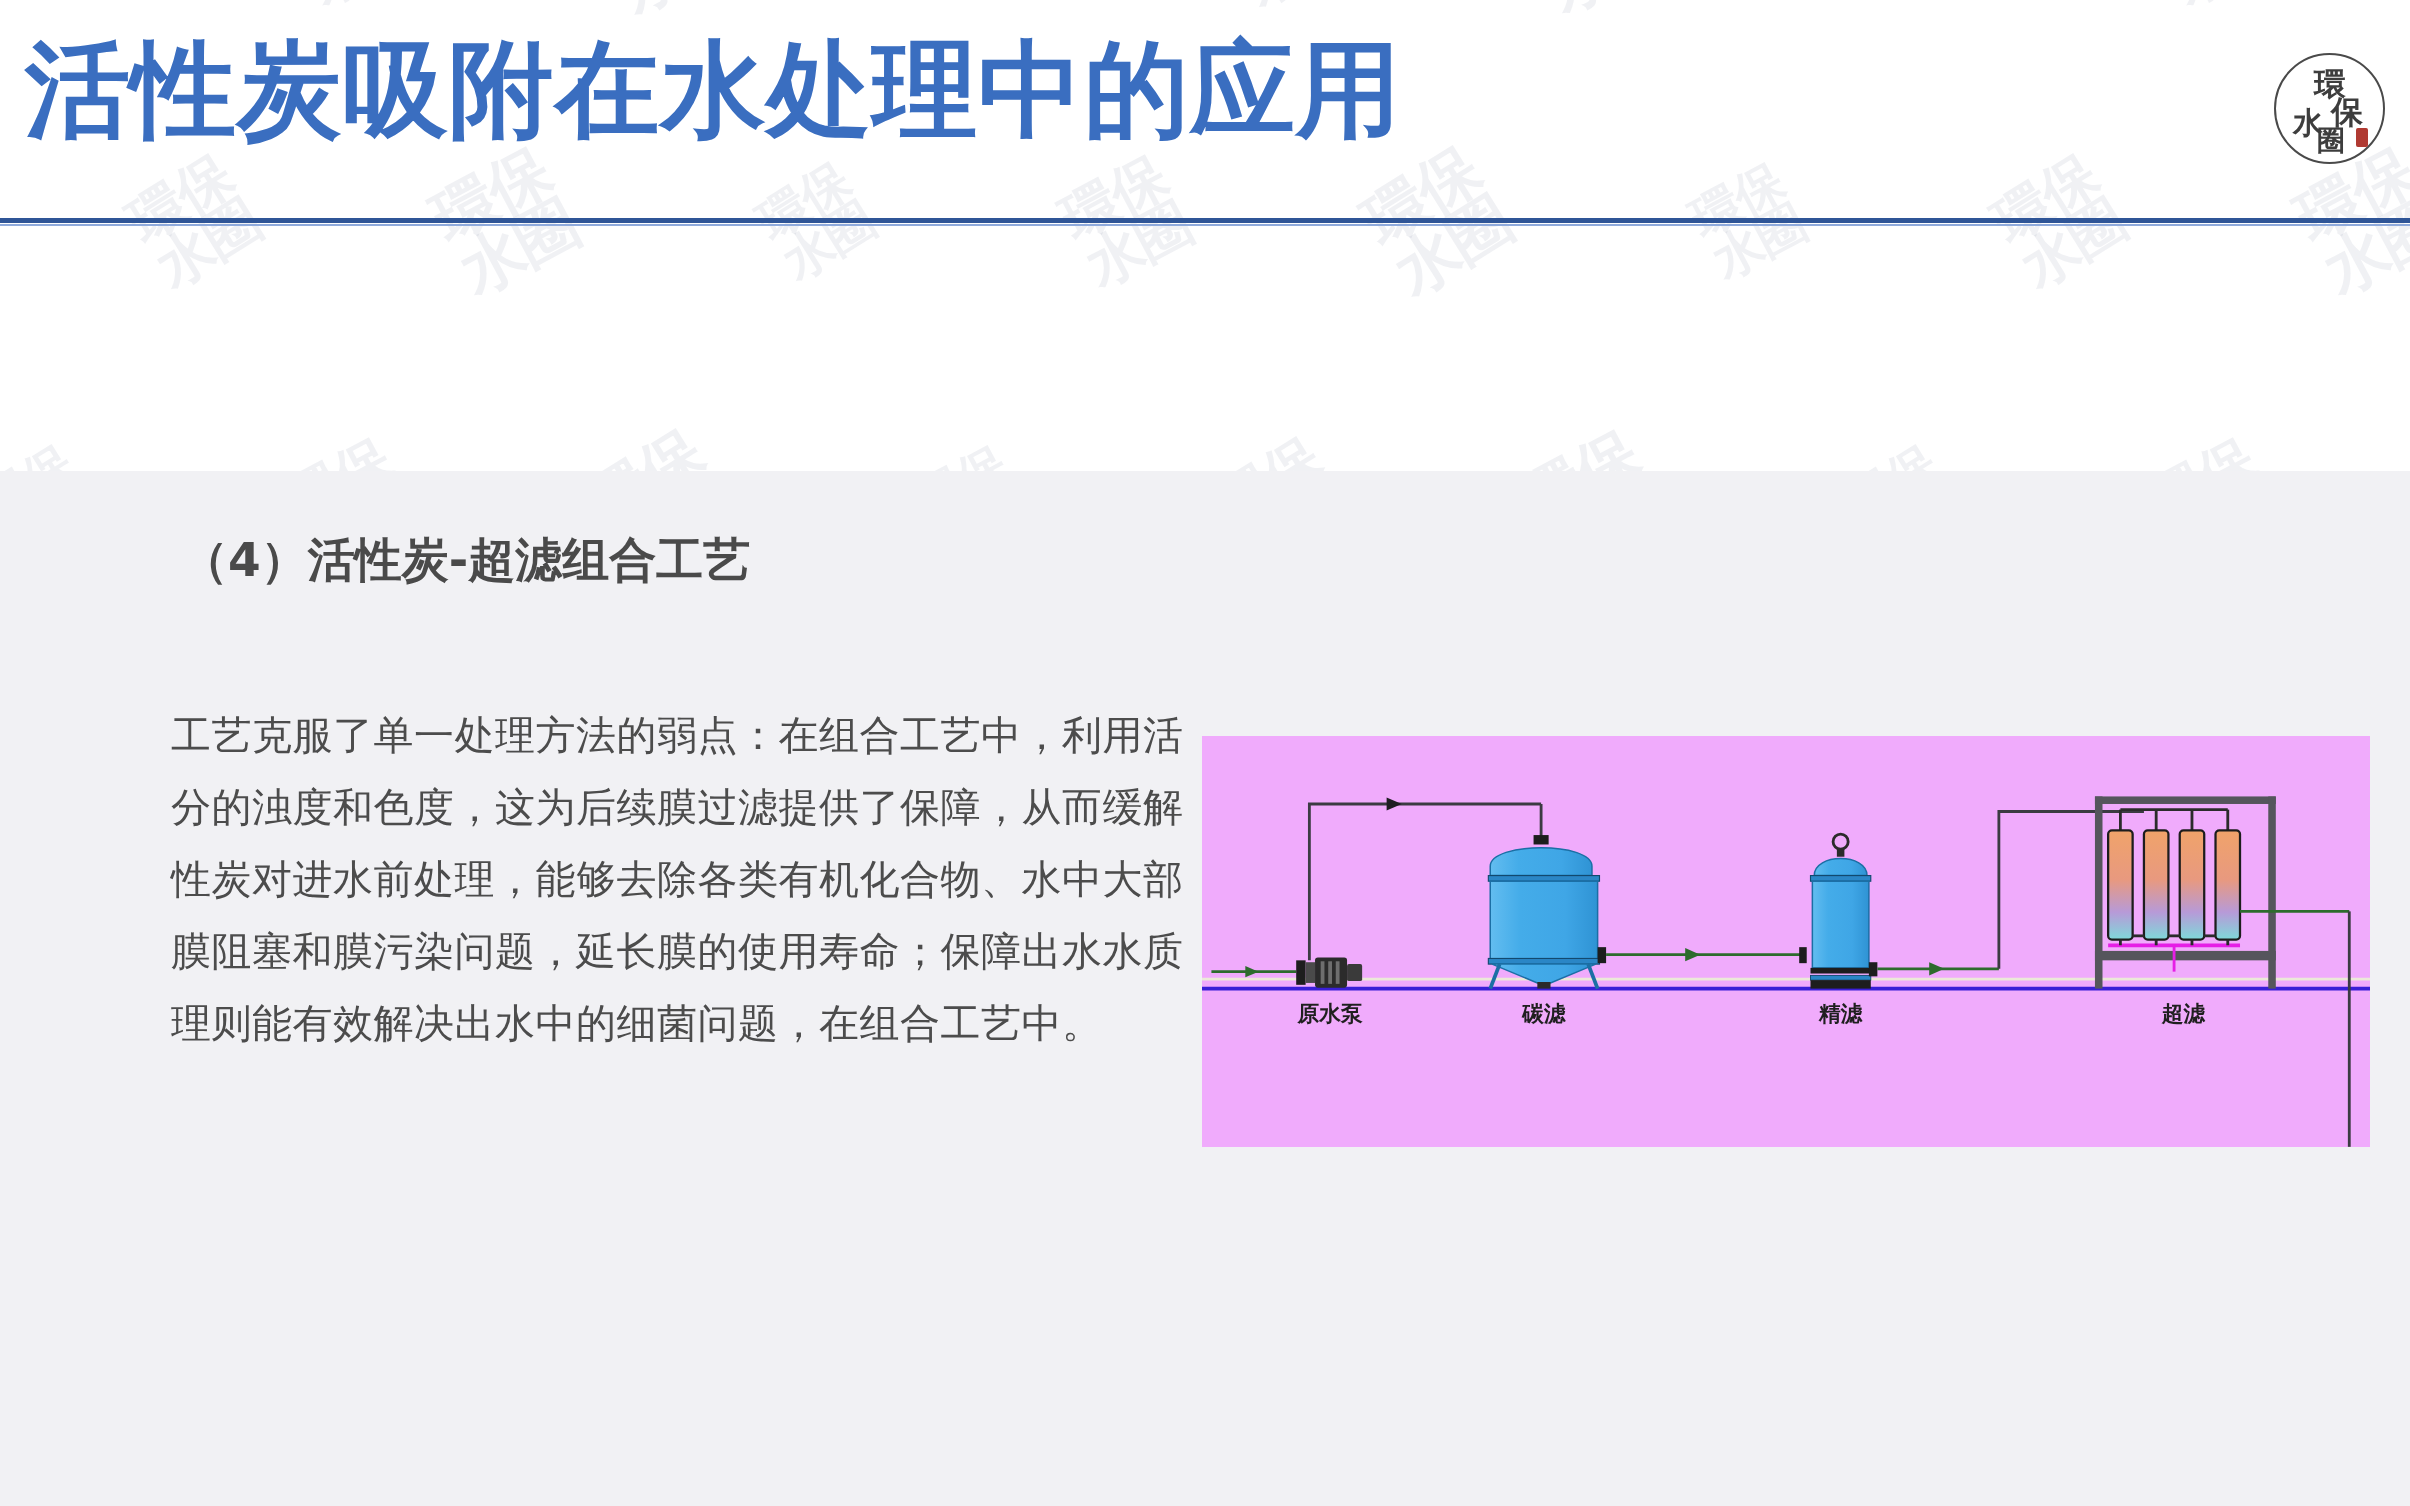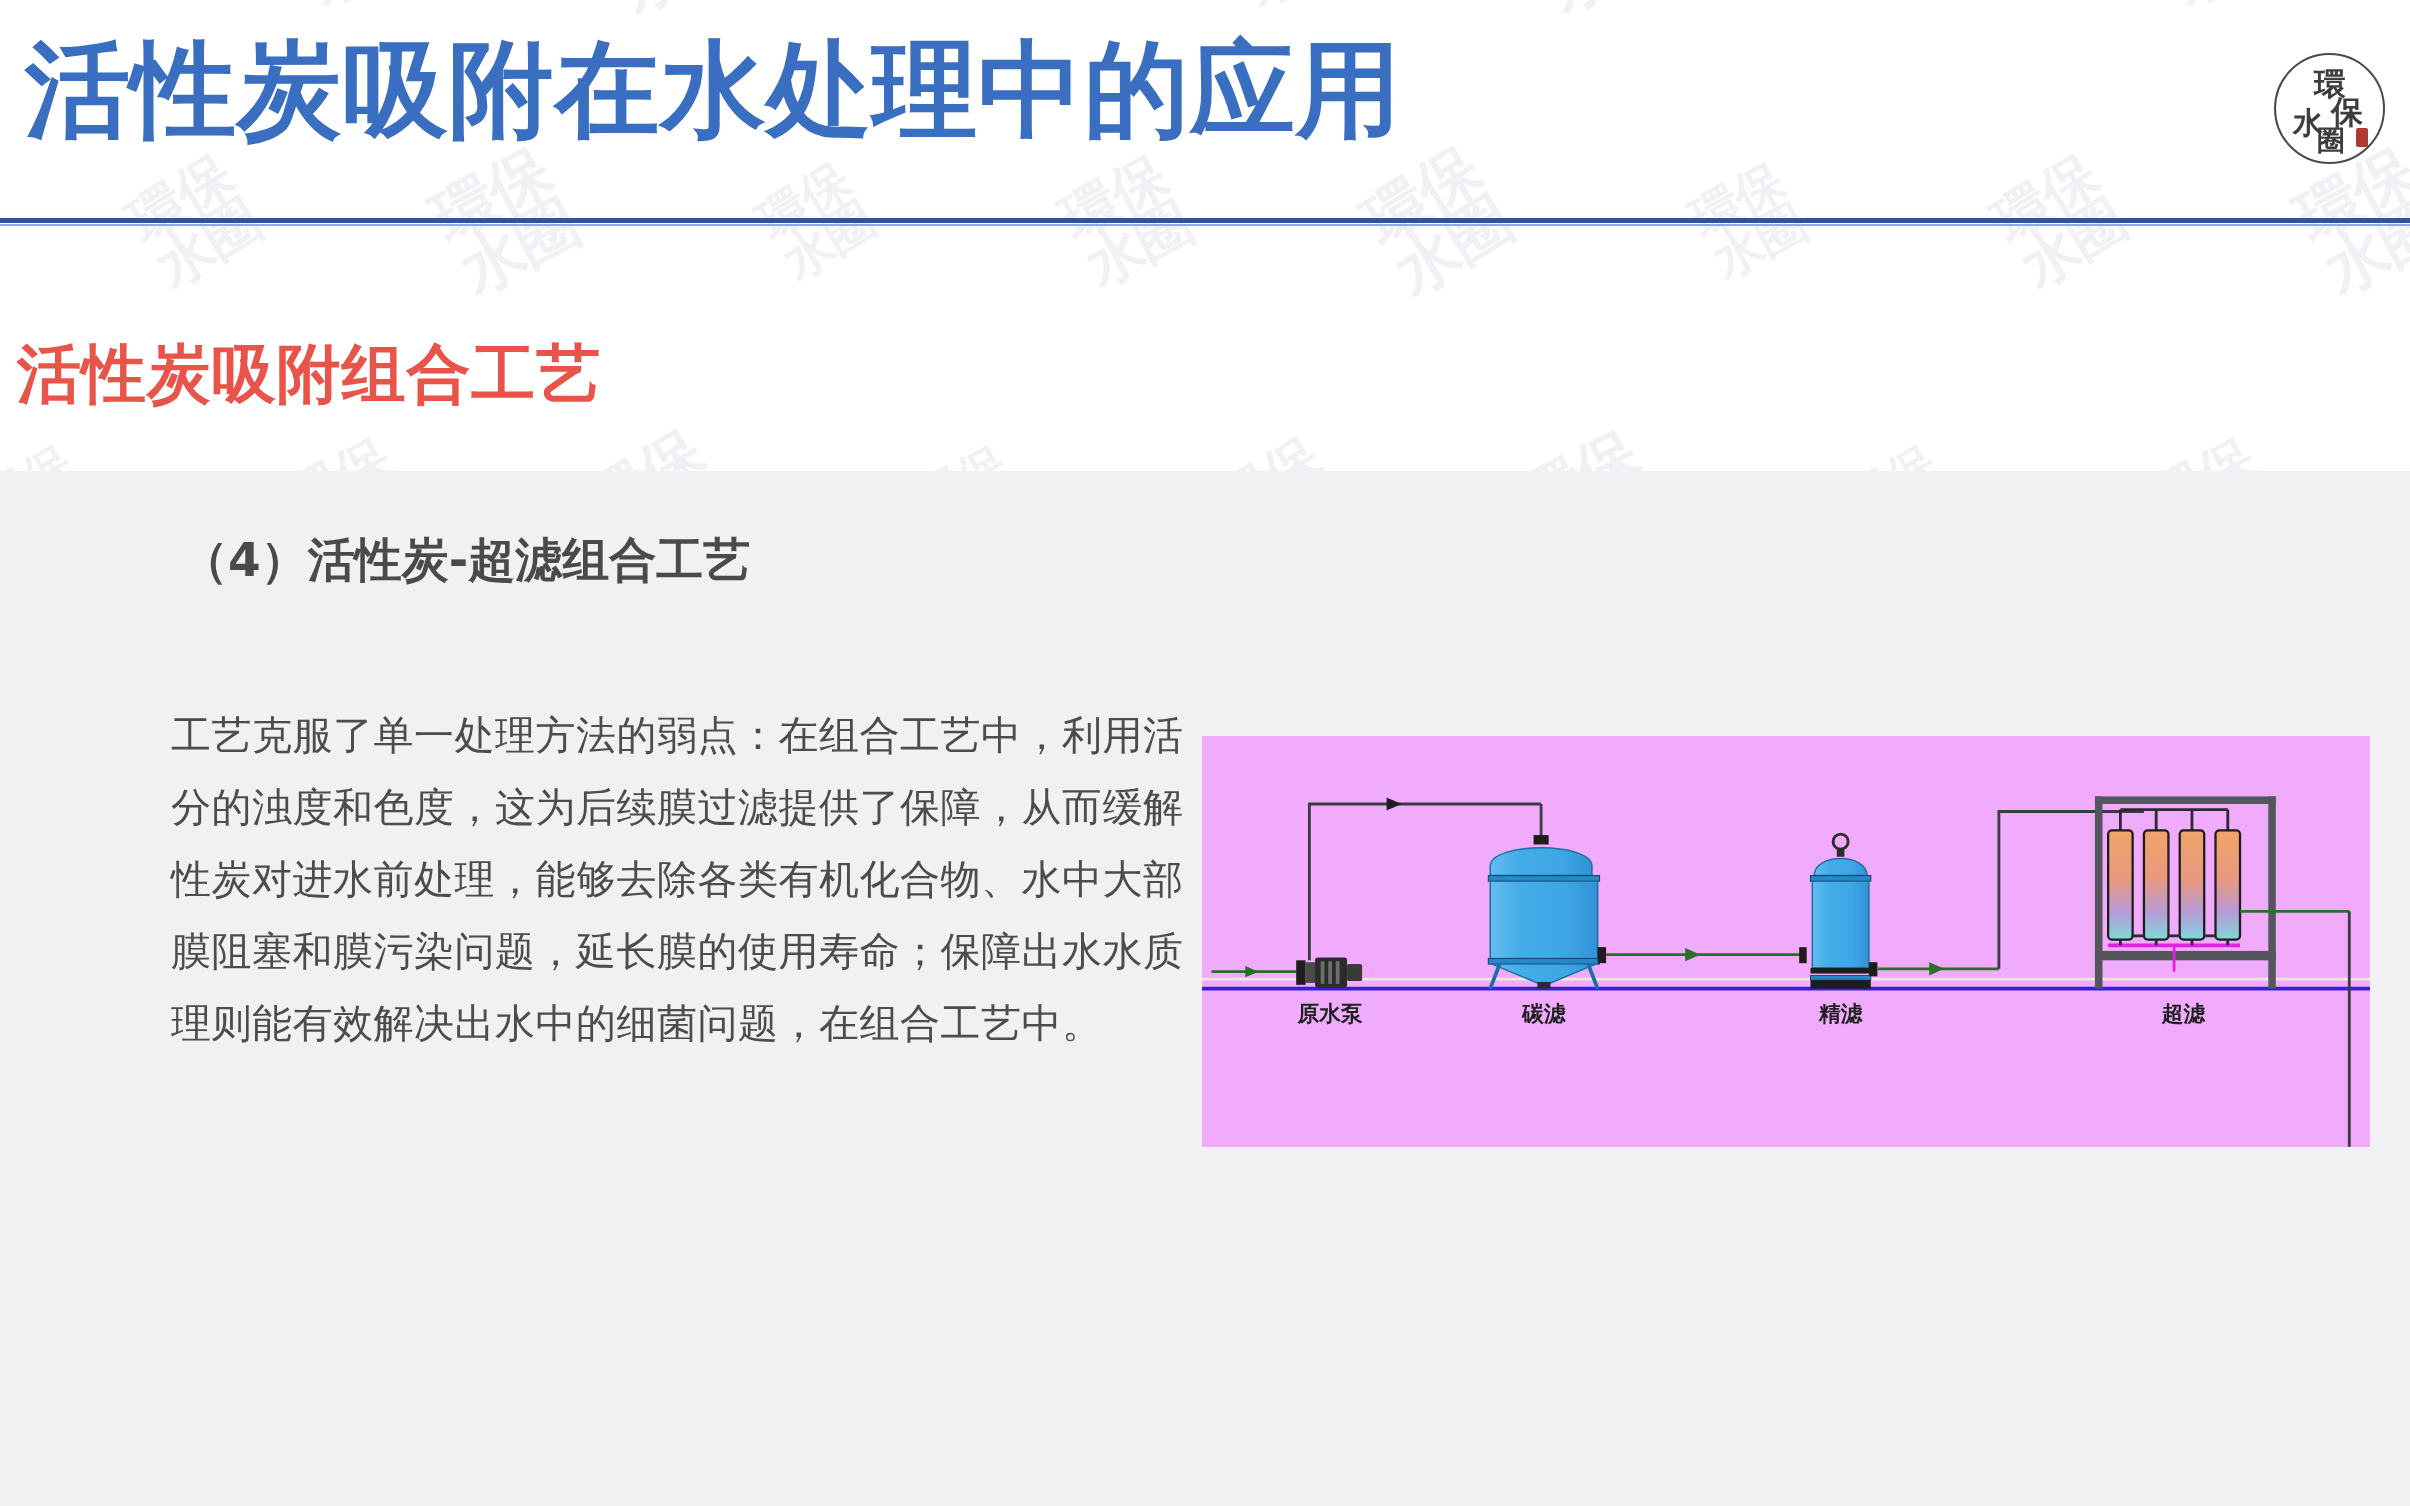--- a/index.html
+++ b/index.html
@@ -279,21 +279,20 @@
   <div class="logo">
     <div class="logo-inner">
       <span class="logo-ch lc1">環</span>
       <span class="logo-ch lc2">保</span>
       <span class="logo-ch lc3">水</span>
       <span class="logo-ch lc4">圈</span>
       <span class="logo-dot"></span>
     </div>
   </div>
 
-  <div class="subtitle">活性炭吸附组合工艺</div>
 
   <div class="panel"></div>
 
   <div class="section-heading">（4）活性炭-超滤组合工艺</div>
 
   <div class="body-text">
     <div class="body-line">工艺克服了单一处理方法的弱点：在组合工艺中，利用活</div>
     <div class="body-line">分的浊度和色度，这为后续膜过滤提供了保障，从而缓解</div>
     <div class="body-line">性炭对进水前处理，能够去除各类有机化合物、水中大部</div>
     <div class="body-line">膜阻塞和膜污染问题，延长膜的使用寿命；保障出水水质</div>

